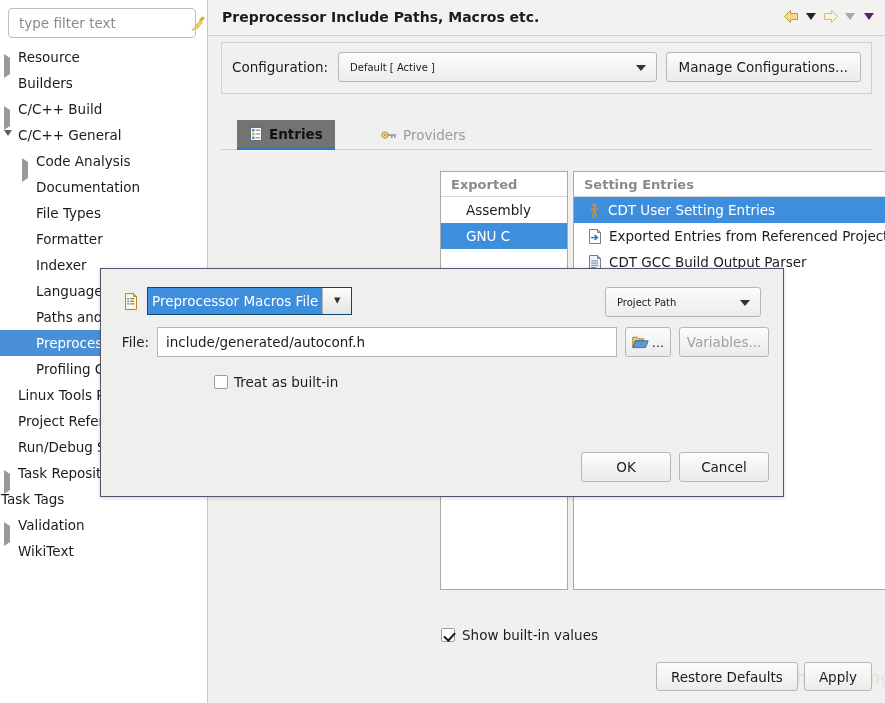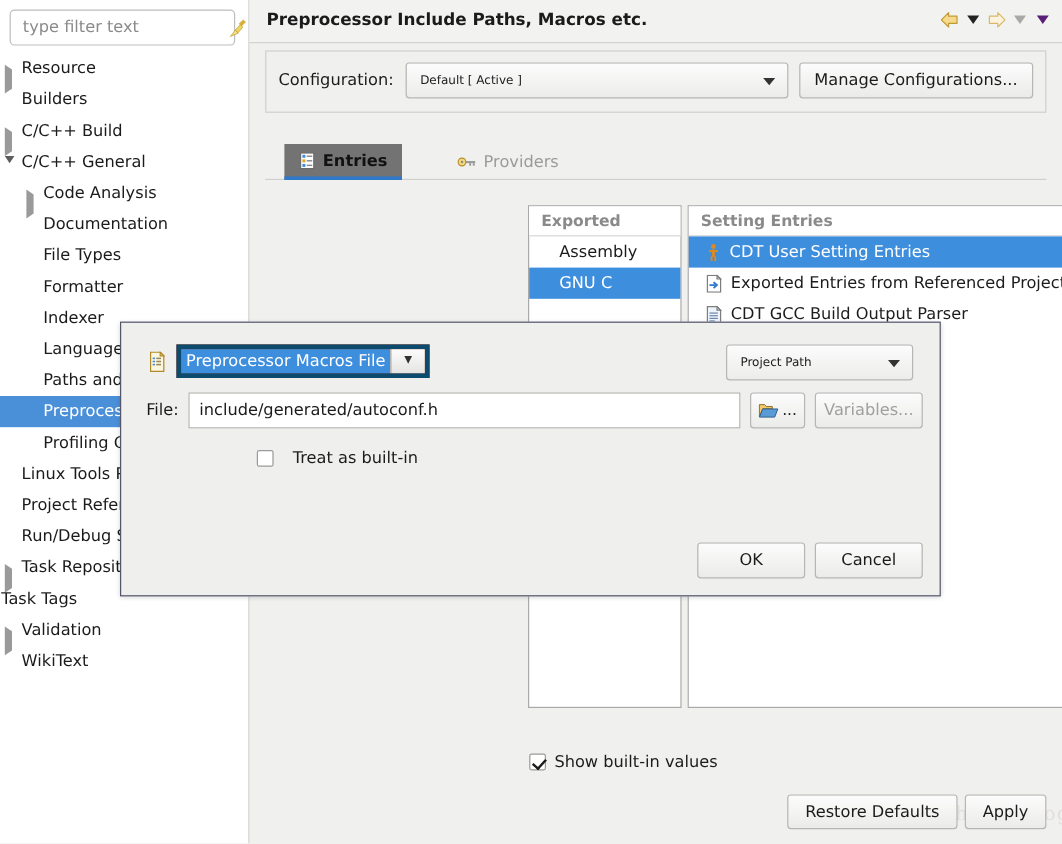--- a/index.html
+++ b/index.html
@@ -238,22 +238,22 @@
     background: #efefee;
     border: 1px solid #53566b;
     box-shadow: 0 1px 4px rgba(0,0,0,0.18);
   }
   .dlg-type-row {
     position: absolute; left: 22px; top: 18px;
     display: flex; align-items: center; gap: 8px;
   }
   .type-combo {
     display: flex; align-items: stretch;
-    border: 4px solid #0c4a6e;
-    background: #c2410c;
+    border: 1px solid #0c4a6e;
+    background: #c4b5fd;
     height: 28px;
   }
   .type-value {
     display: flex; align-items: center;
     background: #3e8ede; color: #fff;
     font-size: 13.5px;
     padding: 0 4px;
     height: 100%;
   }
   .type-arrow {
@@ -281,21 +281,21 @@
     height: 30px;
     border: 1px solid #b6b6b4;
     background: #fff;
     font-family: inherit; font-size: 13.5px;
     color: #1b1b1b;
     padding: 0 8px;
     outline: none;
   }
   .dlg-builtin {
     position: absolute; left: 113px; top: 105px;
-    display: flex; align-items: center; gap: 16px;
+    display: flex; align-items: center; gap: 6px;
     font-size: 13.5px;
   }
   .dlg-actions {
     position: absolute; right: 14px; bottom: 14px;
     display: flex; gap: 8px;
   }
   .dlg-actions .btn { width: 90px; height: 30px; }
 </style>
 </head>
 <body>

